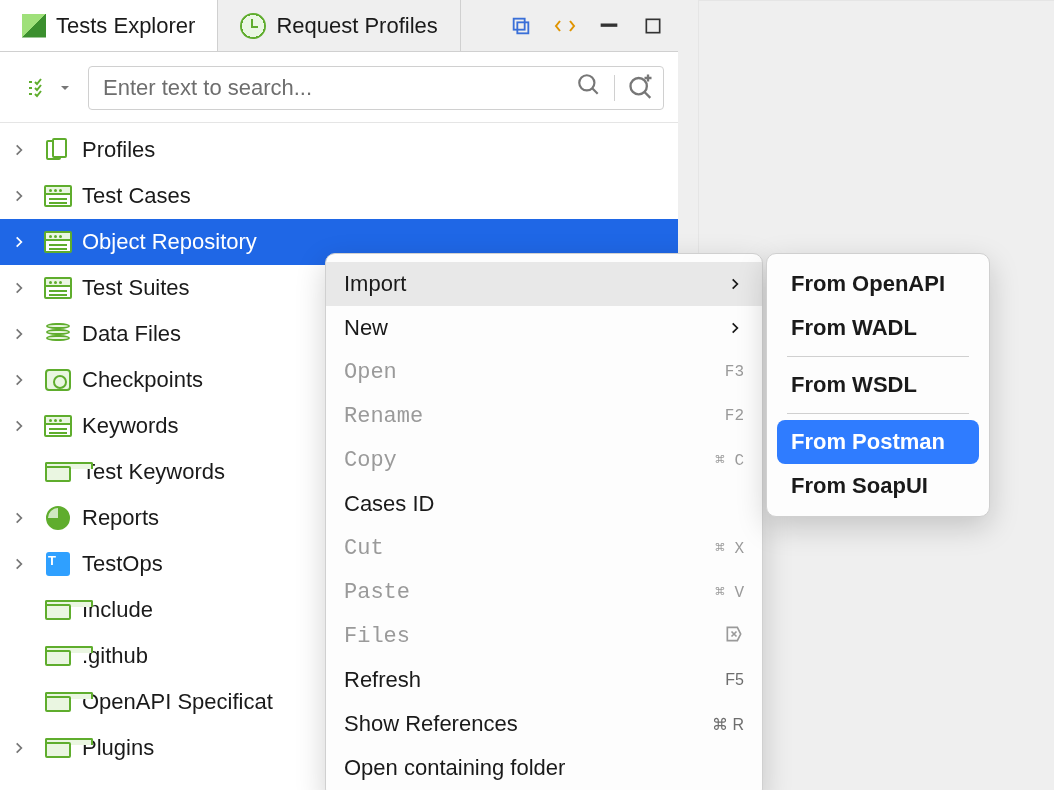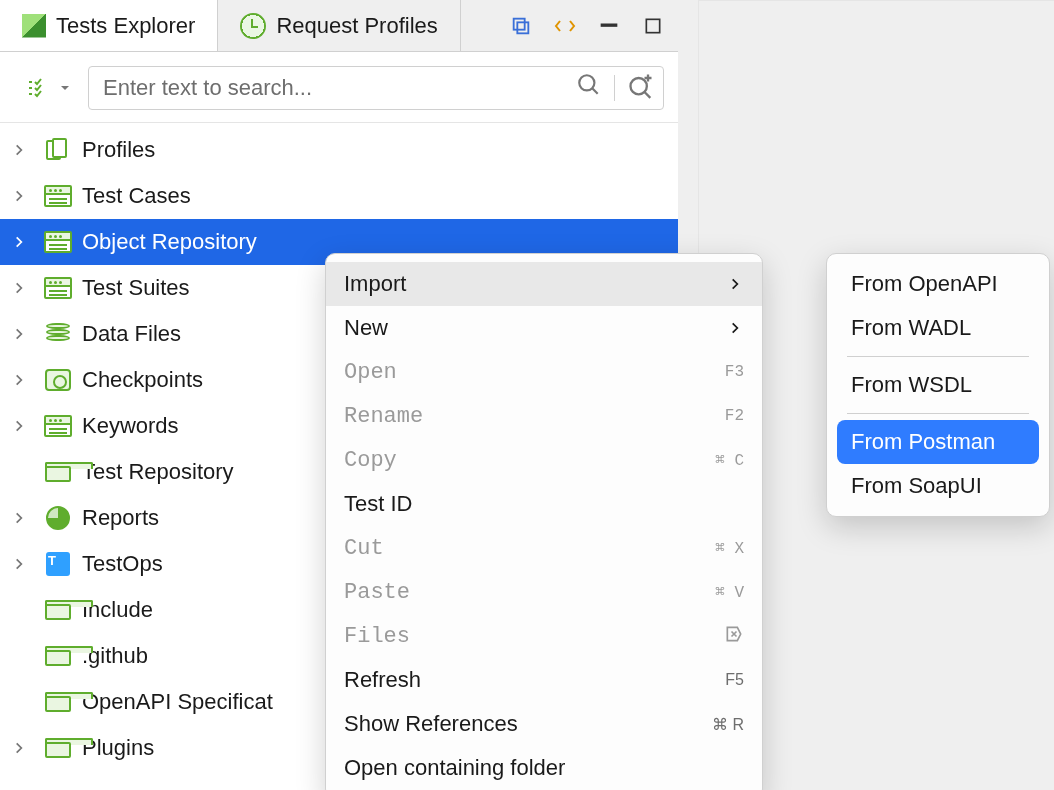--- a/index.html
+++ b/index.html
@@ -161,23 +161,24 @@
   .menu-item.hover{background:var(--menu-hover);}
   .menu-item .shortcut{font-size:16px;color:var(--muted);}
   .menu-item.disabled .shortcut{color:var(--muted2);}
   .menu-item .sub-arrow{
     width:18px;height:18px;display:flex;align-items:center;justify-content:center;
     color:var(--text);
   }
 
   
   .menu.sub{
-    left:826px;top:253px;
+    left:766px;top:253px;
     min-width:224px;
     padding:8px 10px;
+    font-weight:bold;
   }
   .sub .menu-item{padding:6px 14px;height:44px;border-radius:8px;}
   .sub-sep{height:1px;background:var(--border);margin:6px 10px;}
   .sub .menu-item.selected{
     background:var(--submenu-sel);color:#fff;
   }
 
   
   .svg-ic{display:block;}
 
@@ -477,21 +478,21 @@
         <span class="label">Keywords</span>
       </div>
       <div class="node">
         <span class="blank-disclosure"></span>
         <span class="treeicon">
           <span class="folder">
             <span class="tab"></span>
             <span class="body"></span>
           </span>
         </span>
-        <span class="label">Test Repository</span>
+        <span class="label">Test Keywords</span>
       </div>
       <div class="node">
         <span class="disclosure">
           <svg width="14" height="14" viewBox="0 0 24 24" fill="none" stroke="#777" stroke-width="3">
             <path d="M8 4l8 8-8 8"></path>
           </svg>
         </span>
         <span class="treeicon">
           <span class="pieicon"></span>
         </span>
@@ -581,21 +582,21 @@
     </div>
     <div class="menu-item disabled">
       <span>Rename</span>
       <span class="shortcut">F2</span>
     </div>
     <div class="menu-item disabled">
       <span>Copy</span>
       <span class="shortcut">⌘ C</span>
     </div>
     <div class="menu-item">
-      <span>Test ID</span>
+      <span>Cases ID</span>
     </div>
     <div class="menu-item disabled">
       <span>Cut</span>
       <span class="shortcut">⌘ X</span>
     </div>
     <div class="menu-item disabled">
       <span>Paste</span>
       <span class="shortcut">⌘ V</span>
     </div>
     <div class="menu-item disabled">

